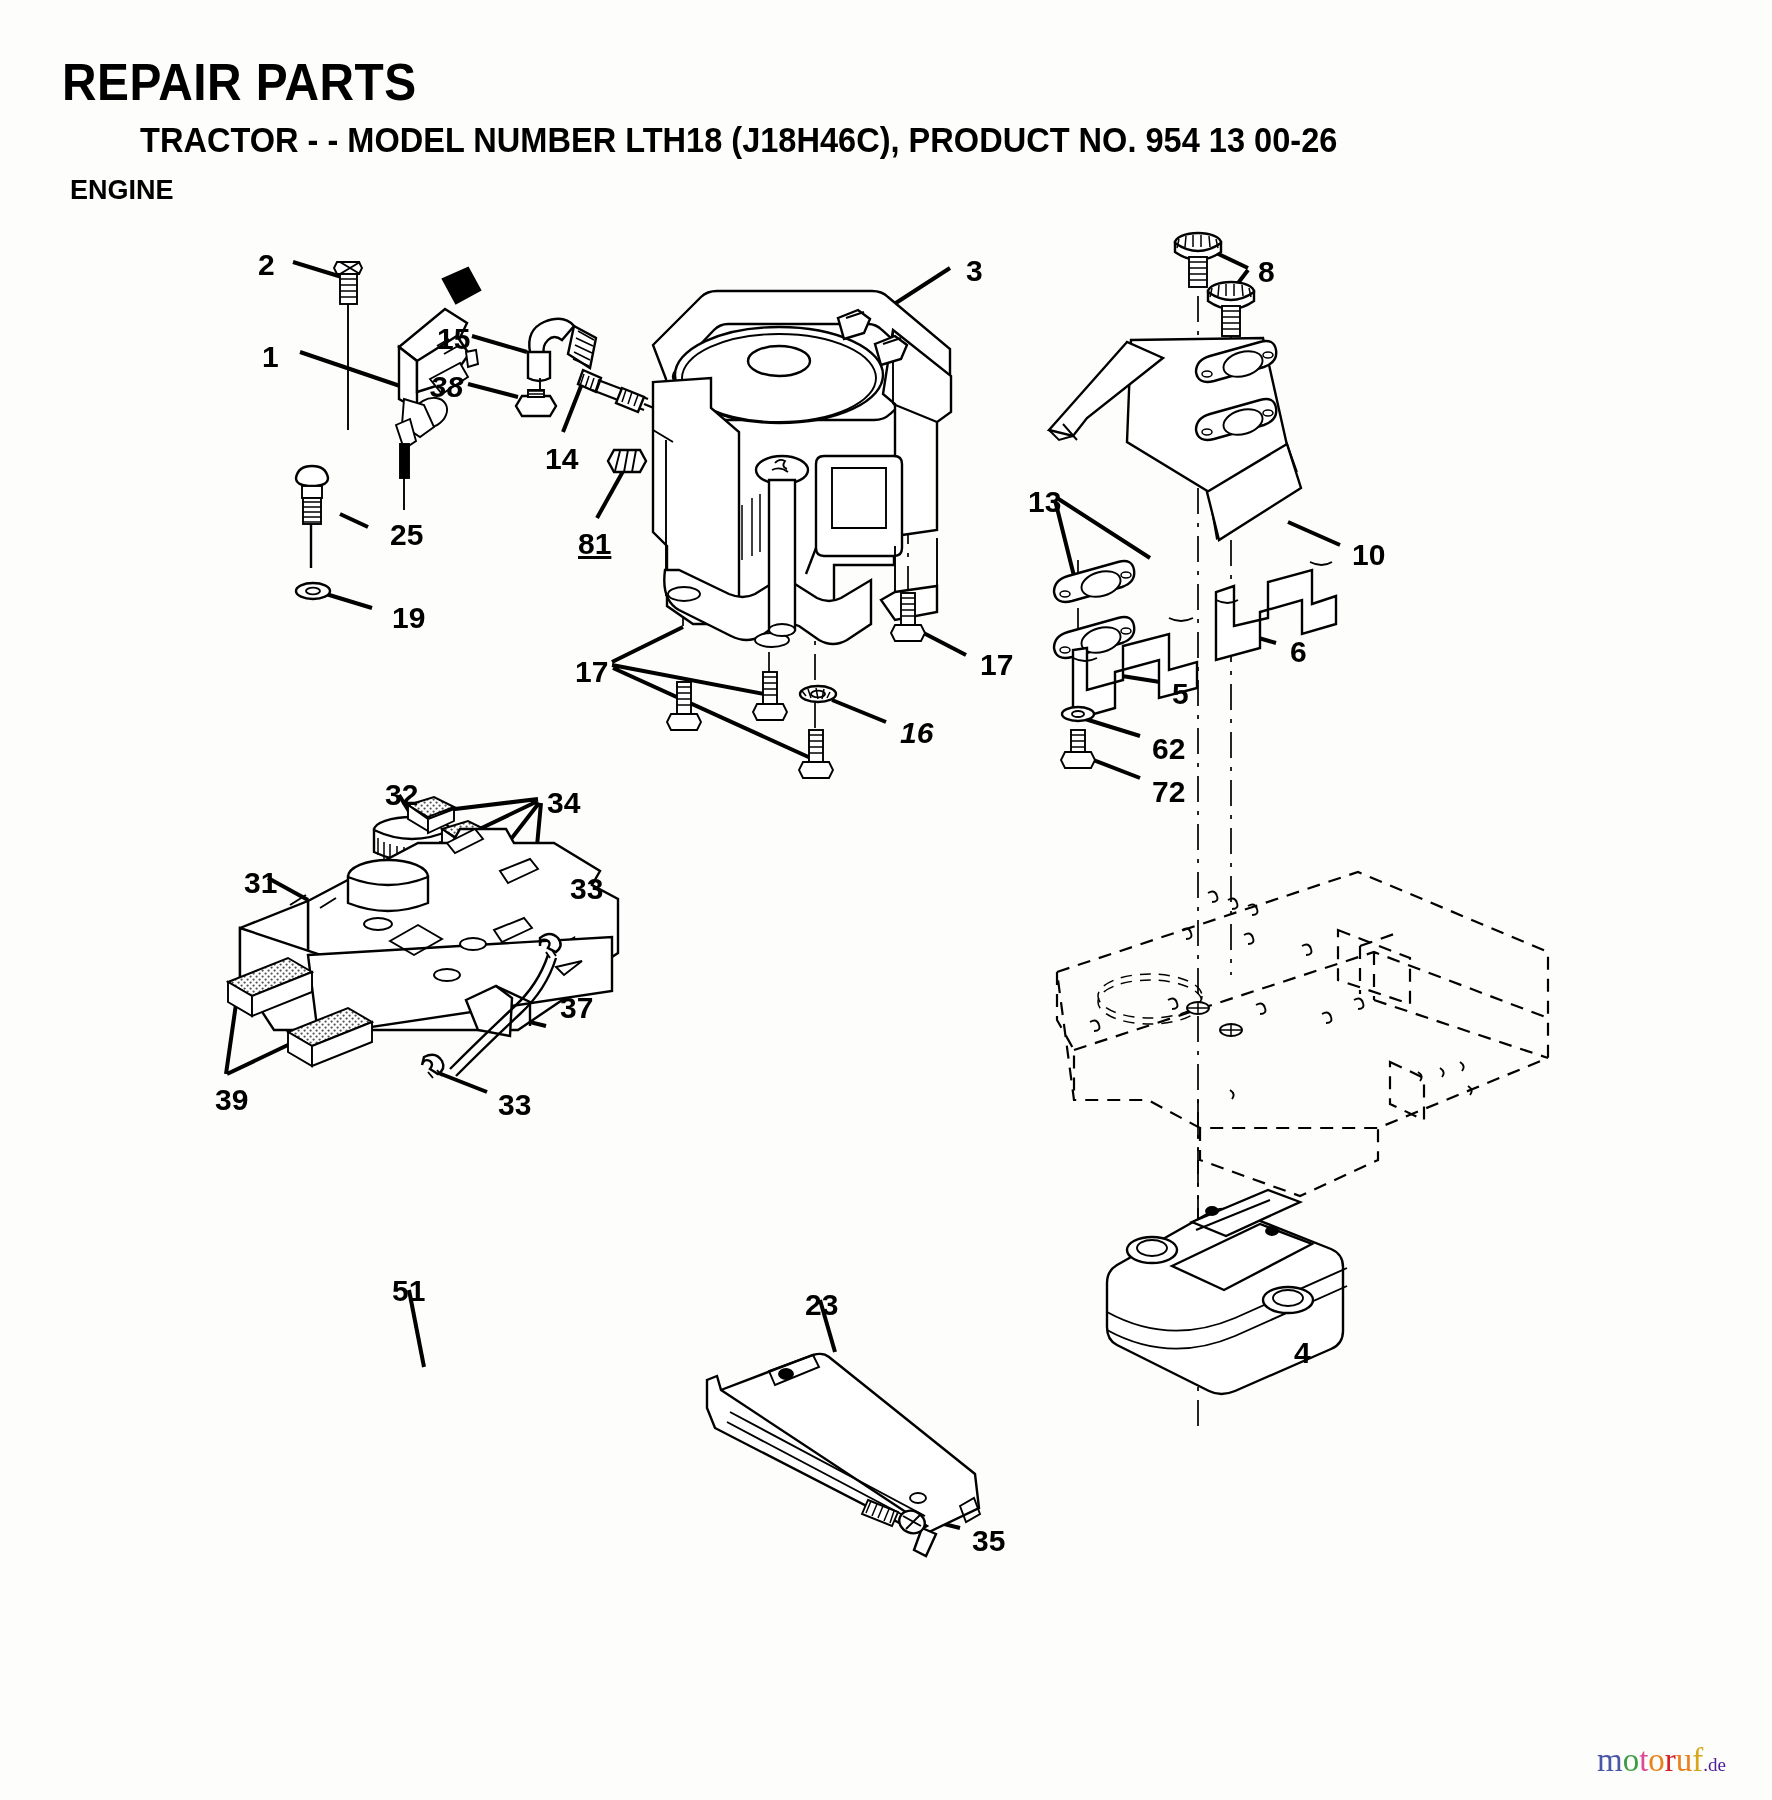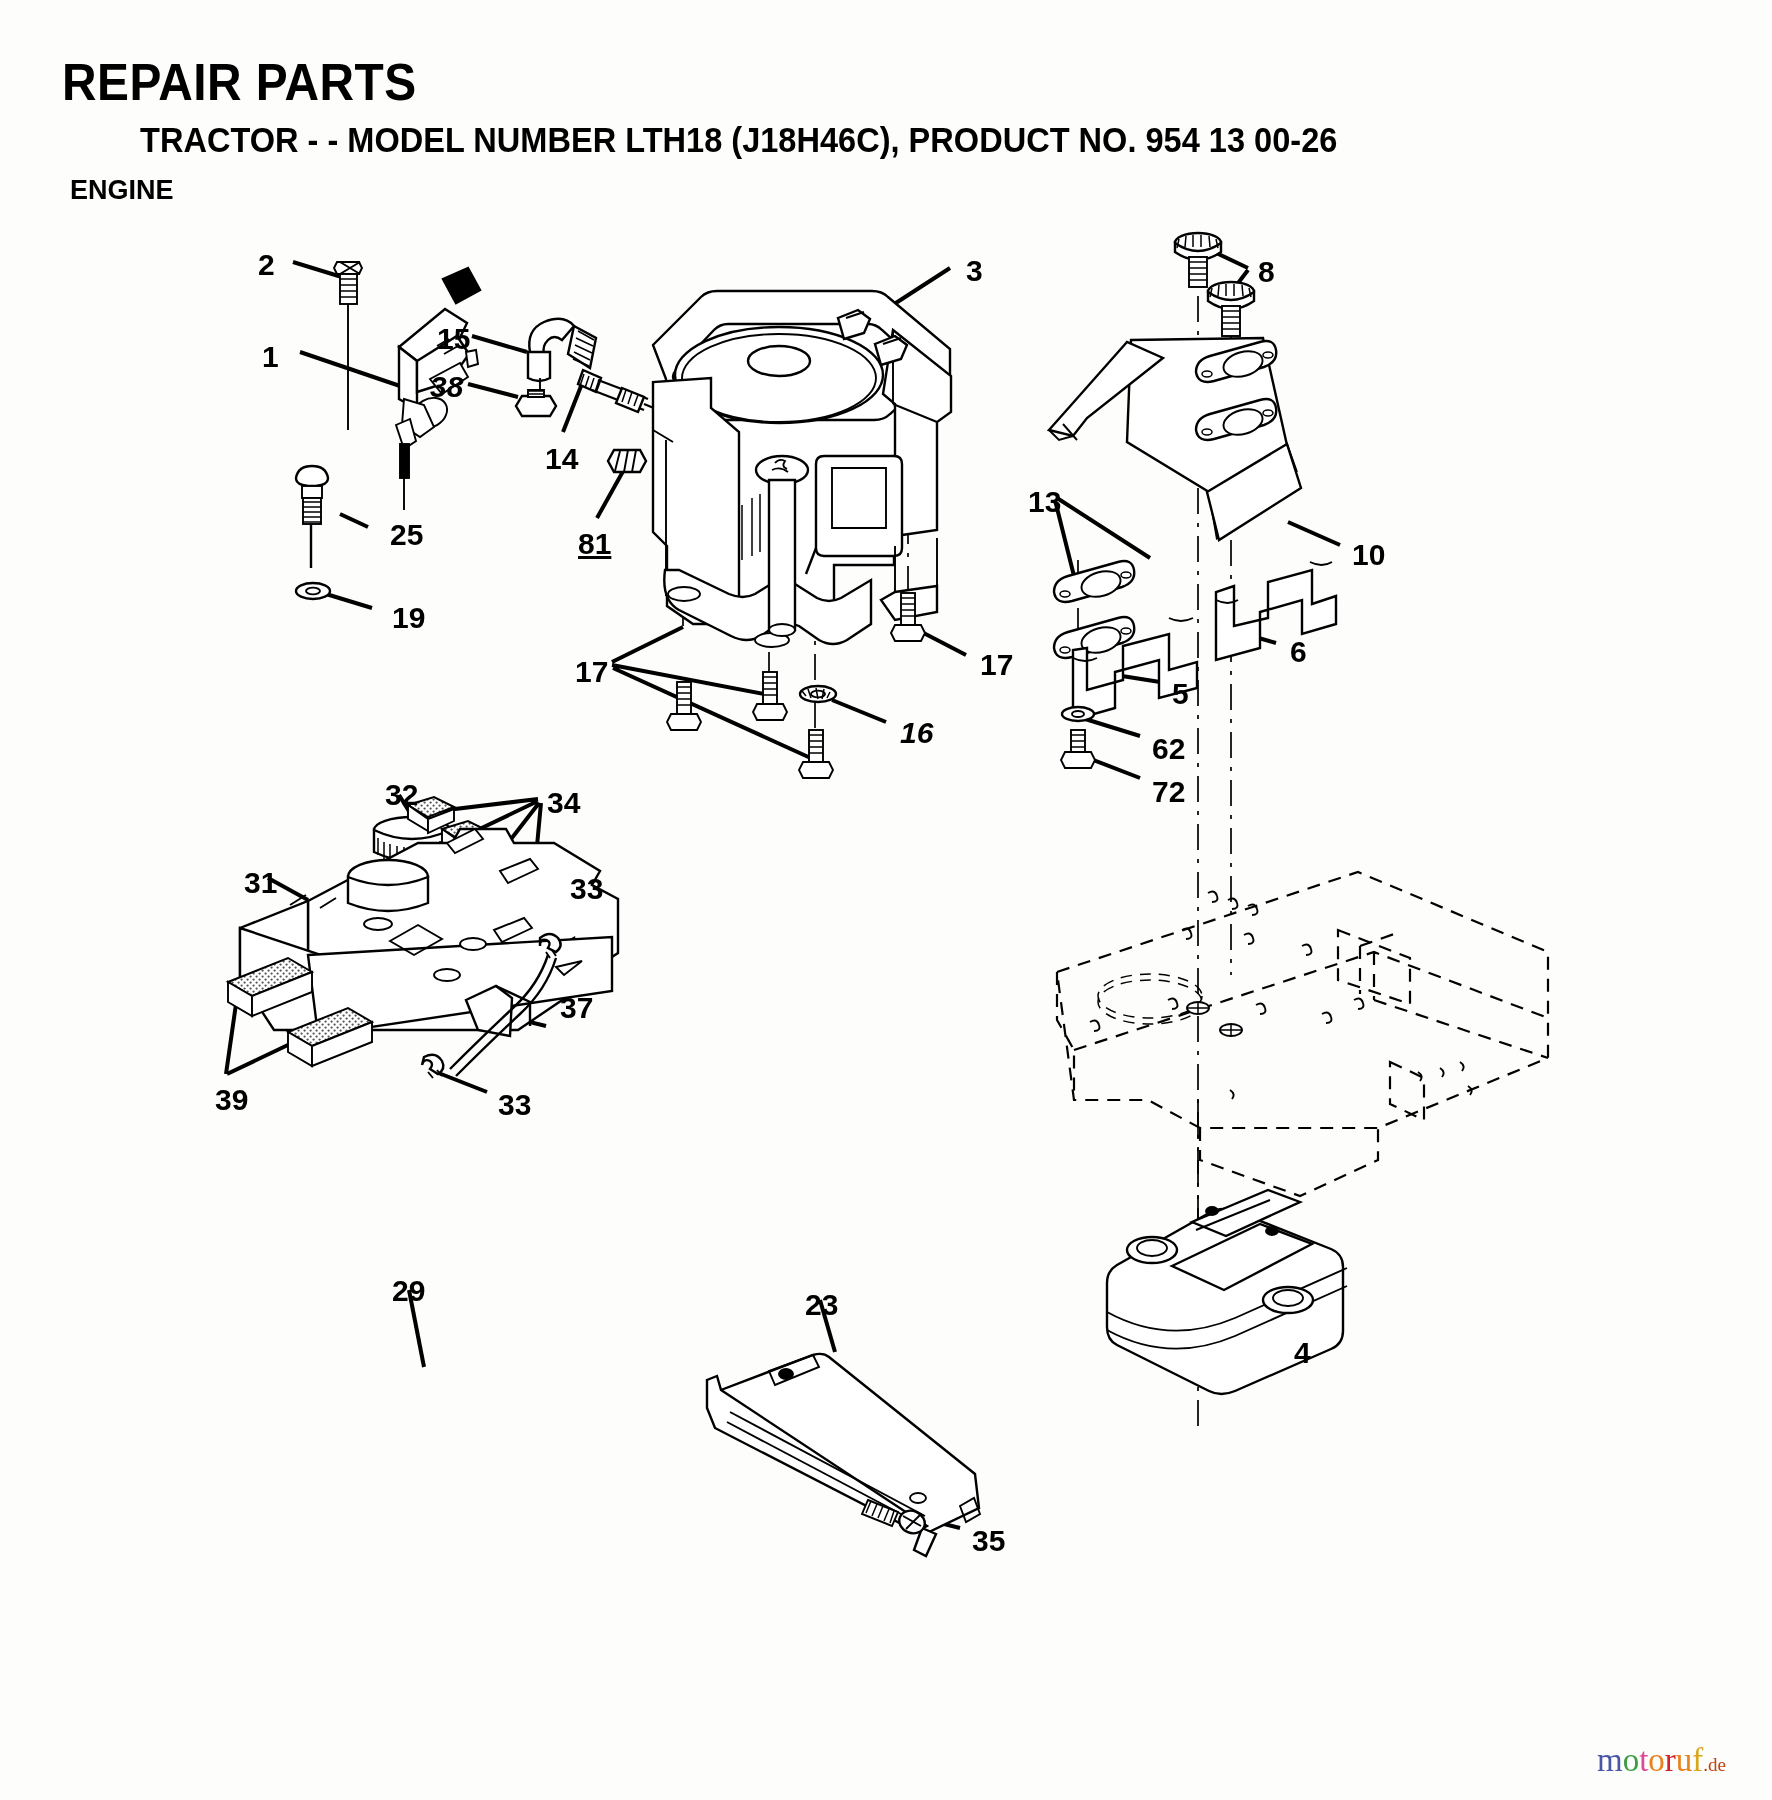--- a/index.html
+++ b/index.html
@@ -20,21 +20,21 @@
   .bk{fill:#000;}
   .nofill{fill:none;}
   .dash{stroke-dasharray:13 9;stroke-width:2.2;}
   .cdash{stroke-dasharray:26 9 4 9;stroke-width:1.7;}
   .hatch{fill:url(#dots);stroke:#000;stroke-width:2;}
   #optbox{position:absolute;left:265px;top:1571px;width:354px;height:124px;border:3.5px solid #000;background:#fff;}
   #optbox .l1{position:absolute;left:0;right:0;top:17px;text-align:center;font-size:26px;font-weight:bold;letter-spacing:0.3px;}
   #optbox .l2{position:absolute;left:0;right:0;top:70px;text-align:center;font-size:25px;font-weight:bold;}
   #wm{position:absolute;left:1597px;top:1744px;font-family:"Liberation Serif",serif;font-size:33px;line-height:1;white-space:nowrap;}
   #wm span{display:inline-block;}
-  #wm .de{font-size:19px;color:#c2410c;}
+  #wm .de{font-size:19px;color:#4c1d95;}
 </style>
 </head>
 <body>
 
 <div id="sheet">
 
   <div class="hdr" id="title-main">REPAIR PARTS</div>
   <div class="hdr" id="title-sub">TRACTOR - - MODEL NUMBER LTH18 (J18H46C), PRODUCT NO. 954 13 00-26</div>
   <div class="hdr" id="title-section">ENGINE</div>
 
@@ -460,18 +460,18 @@
   <div class="callout" style="left:385px;top:778px;">32</div>
   <div class="callout" style="left:547px;top:786px;">34</div>
   <div class="callout" style="left:244px;top:866px;">31</div>
   <div class="callout" style="left:570px;top:872px;">33</div>
   <div class="callout" style="left:560px;top:991px;">37</div>
   <div class="callout" style="left:215px;top:1083px;">39</div>
   <div class="callout" style="left:498px;top:1088px;">33</div>
   <div class="callout" style="left:1294px;top:1336px;">4</div>
   <div class="callout" style="left:805px;top:1288px;">23</div>
   <div class="callout" style="left:972px;top:1524px;">35</div>
-  <div class="callout" style="left:392px;top:1274px;">29</div>
+  <div class="callout" style="left:392px;top:1274px;">51</div>
 
 
   <div id="wm"><span style="color: rgb(74, 86, 166);">m</span><span style="color: rgb(63, 156, 70);">o</span><span style="color: rgb(217, 75, 148);">t</span><span style="color: rgb(232, 130, 30);">o</span><span style="color: rgb(212, 32, 39);">r</span><span style="color: rgb(232, 130, 30);">u</span><span style="color: rgb(216, 166, 27);">f</span><span class="de">.de</span></div>
 
 </div>
 
 </body></html>

